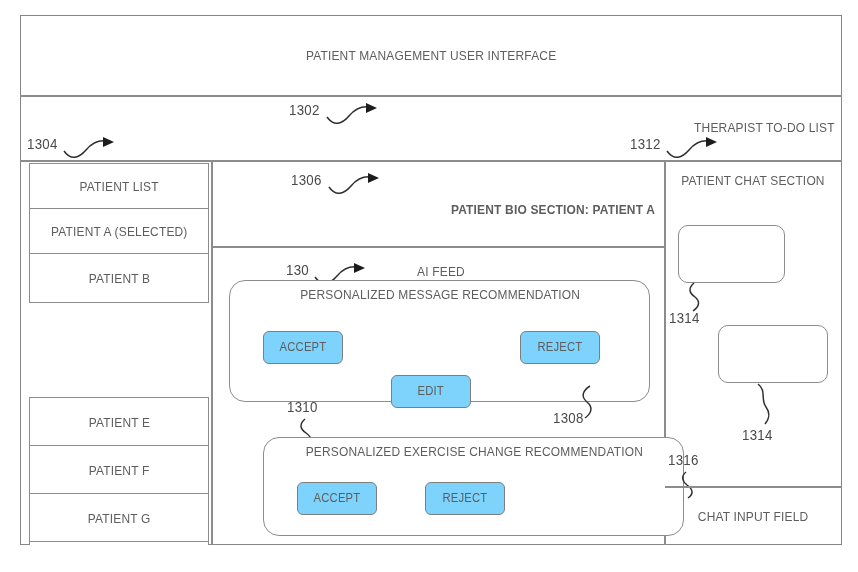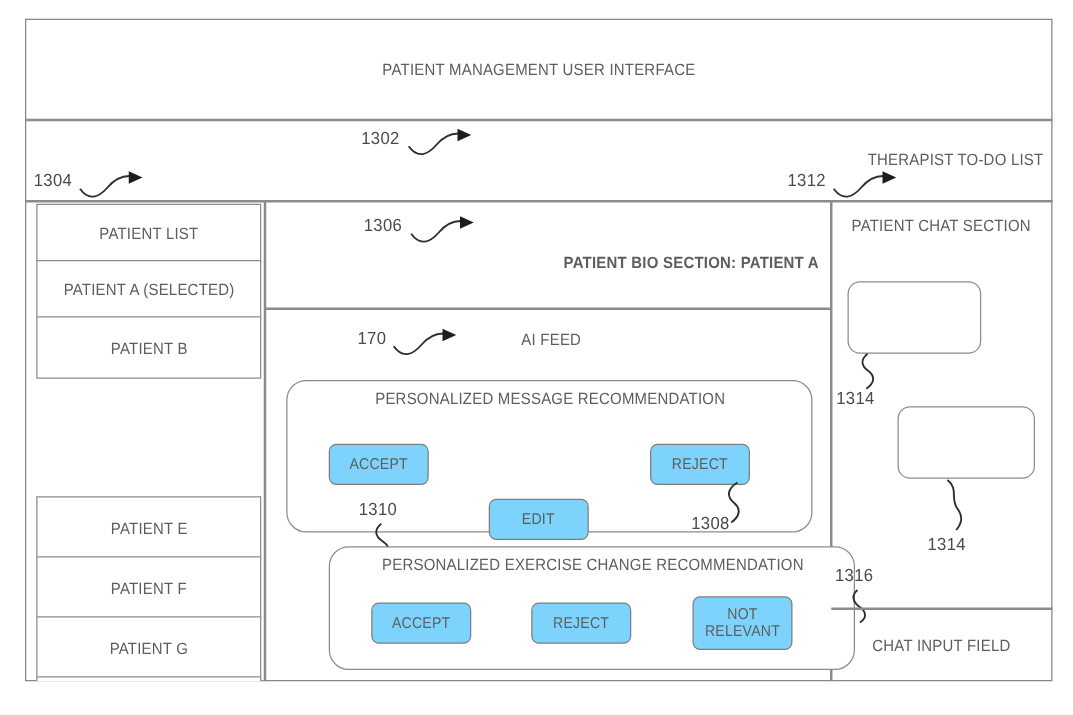--- a/index.html
+++ b/index.html
@@ -166,27 +166,27 @@
 <div class="abs ref" style="left:291px; top:172px;">1306</div>
 <svg class="lead" width="60" height="26" style="left:327px; top:173px;">
   <path d="M2,14 C9,24 17,21 24,13 C30,6 36,3 44,4"></path>
   <polygon points="41,0 52,5 41,10"></polygon>
 </svg>
 
 <div class="abs" style="left:212px; top:247px; width:452px; height:298px;">
   <span class="abs label" style="left:203px; top:17px;">AI FEED</span>
 </div>
 
-<div class="abs ref" style="left:286px; top:262px;">170</div>
+<div class="abs ref" style="left:286px; top:262px;">130</div>
 <svg class="lead" width="60" height="26" style="left:313px; top:263px;">
   <path d="M2,14 C9,24 17,21 24,13 C30,6 36,3 44,4"></path>
   <polygon points="41,0 52,5 41,10"></polygon>
 </svg>
 
-<div class="abs card" style="left:229px; top:304px; width:421px; height:122px;">
+<div class="abs card" style="left:229px; top:280px; width:421px; height:122px;">
   <div class="abs" style="left:0; top:6px; width:421px; display:flex; justify-content:center;">
     <span class="label">PERSONALIZED MESSAGE RECOMMENDATION</span>
   </div>
 
   <div class="abs btn" style="left:33px; top:50px; width:80px; height:33px;">
     <span class="label sm">ACCEPT</span>
   </div>
   <div class="abs btn" style="left:161px; top:50px; width:80px; height:33px;margin-top:44px;">
     <span class="label sm">EDIT</span>
   </div>
@@ -209,23 +209,20 @@
   <div class="abs" style="left:0; top:6px; width:421px; display:flex; justify-content:center;">
     <span class="label">PERSONALIZED EXERCISE CHANGE RECOMMENDATION</span>
   </div>
 
   <div class="abs btn" style="left:33px; top:44px; width:80px; height:33px;">
     <span class="label sm">ACCEPT</span>
   </div>
   <div class="abs btn" style="left:161px; top:44px; width:80px; height:33px;">
     <span class="label sm">REJECT</span>
   </div>
-  <div class="abs btn" style="left:290px; top:39px; width:80px; height:43px;">
-    <span class="label sm" style="white-space:normal; max-width:74px; text-align:center; display:block;">NOT RELEVANT</span>
-  </div>
 </div>
 
 <div class="abs" style="left:665px; top:161px; width:176px; height:384px; overflow:hidden;">
 
   <div class="abs" style="left:0; top:12px; width:176px; display:flex; justify-content:center;">
     <span class="label">PATIENT CHAT SECTION</span>
   </div>
 
   <div class="abs bubble" style="left:13px; top:64px; width:107px; height:58px;"></div>
 

